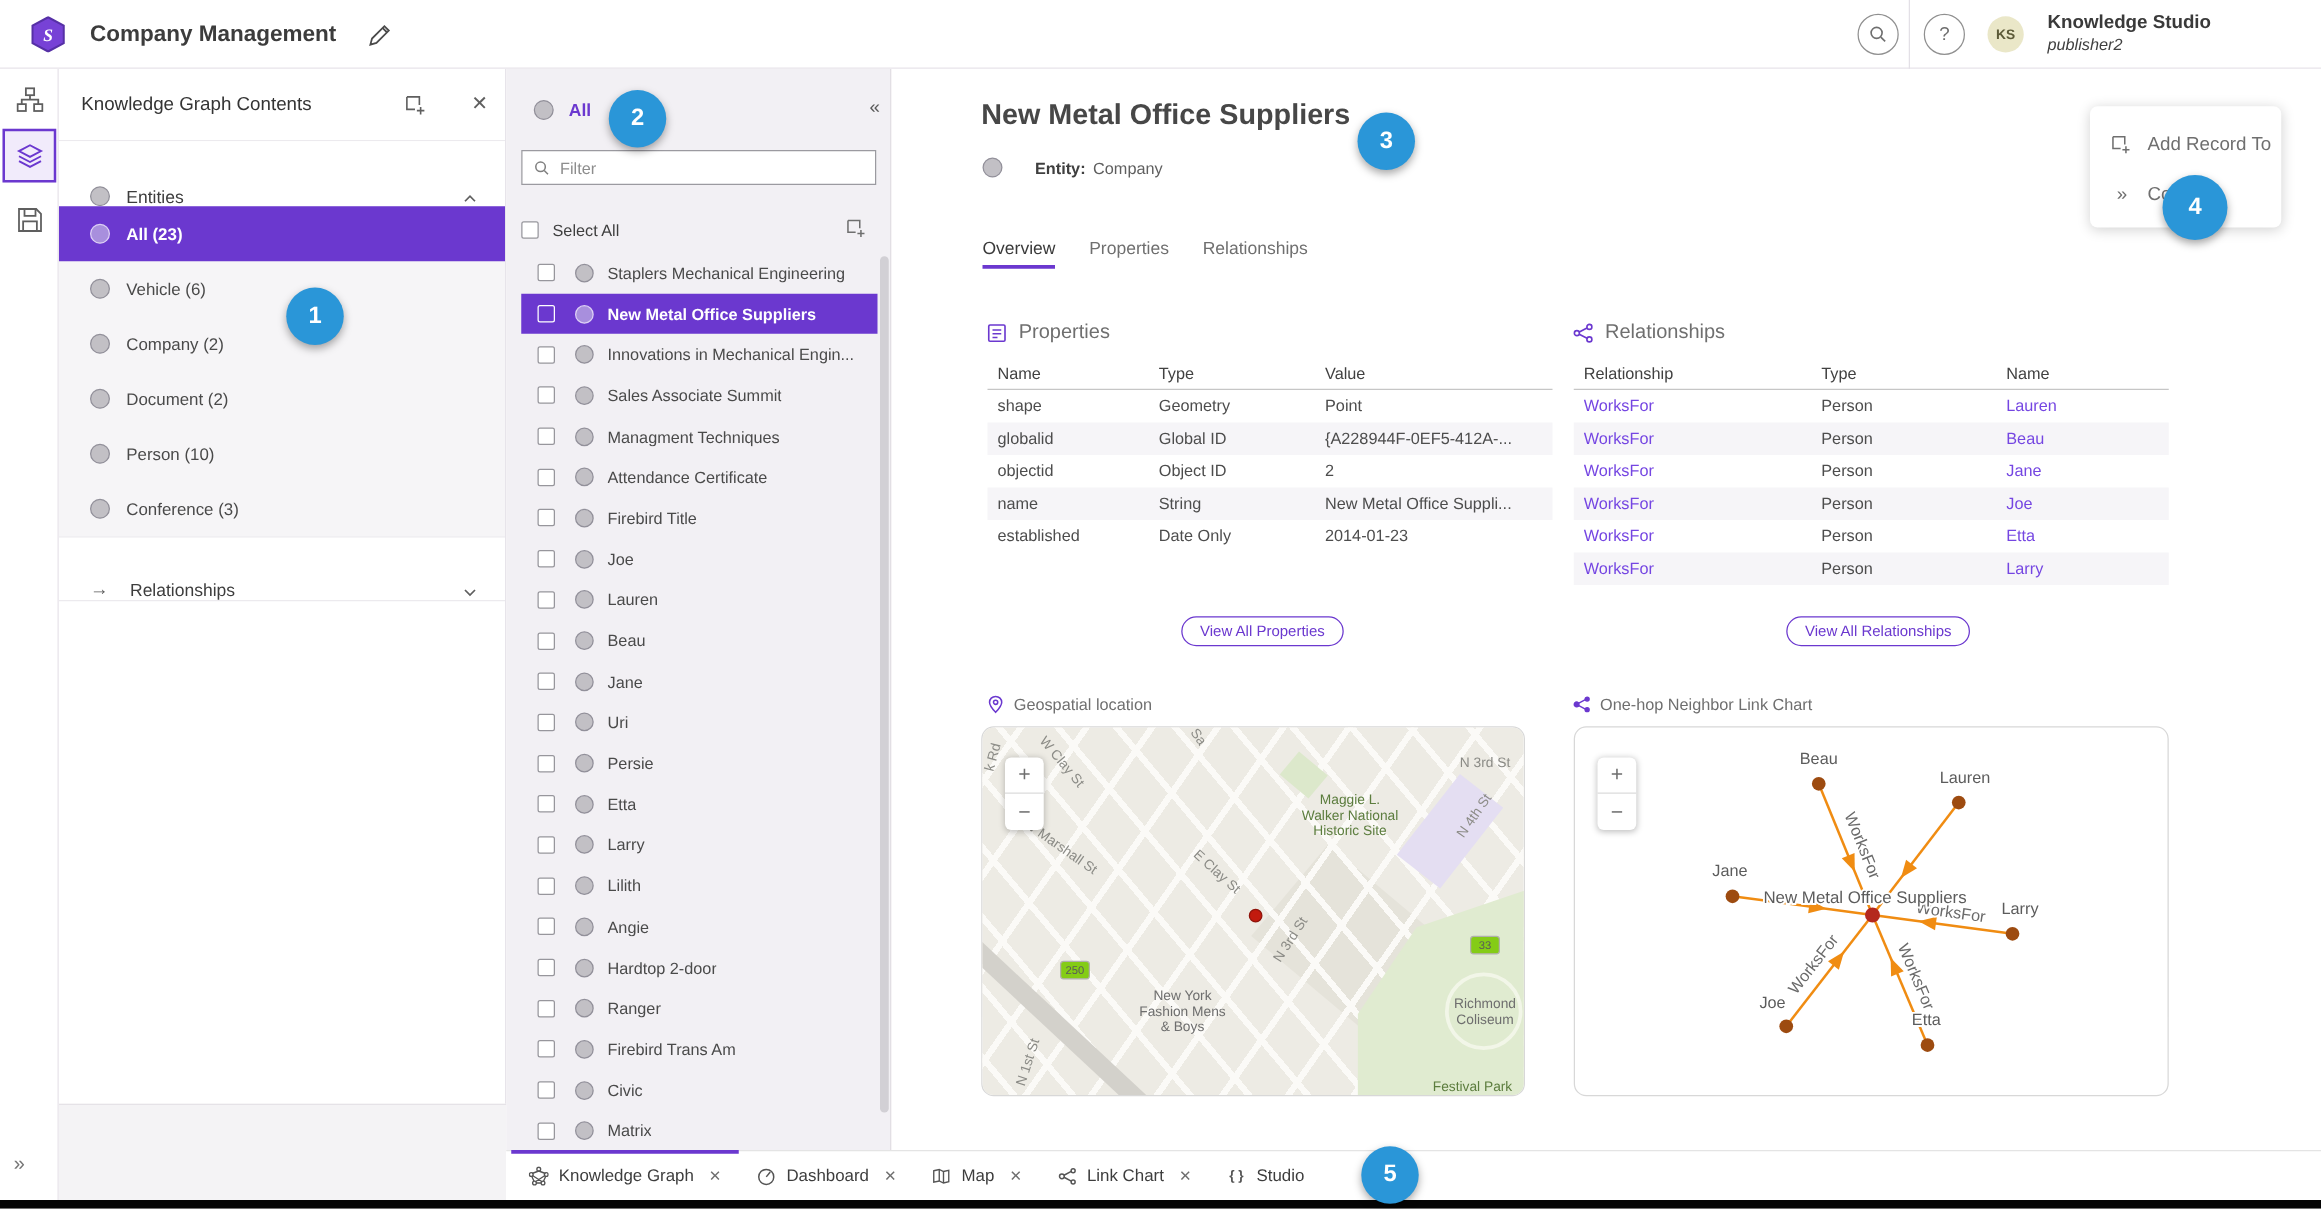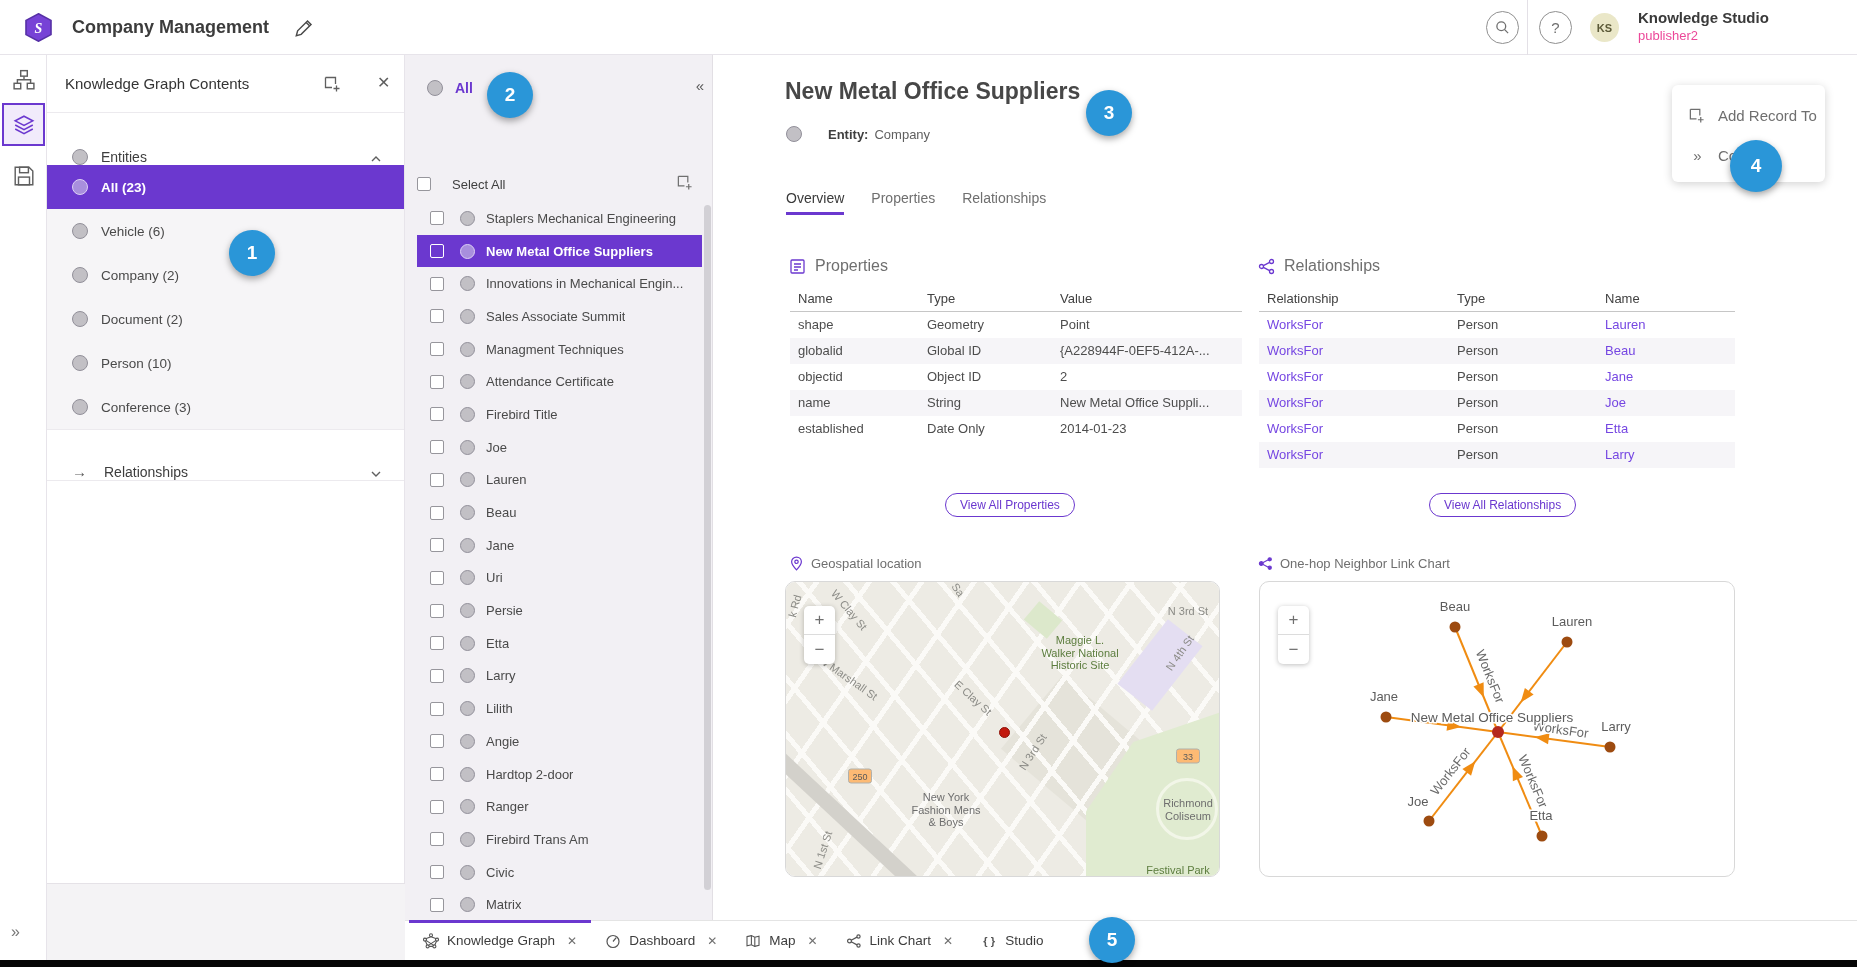--- a/index.html
+++ b/index.html
@@ -10,21 +10,21 @@
   
   .topbar { position:absolute; left:0; top:0; width:1857px; height:55px; background:#fff; border-bottom:1px solid #e7e4ea; z-index:6; }
   .logo { position:absolute; left:24px; top:13px; width:29px; height:29px; }
   .topbar-title { position:absolute; left:72px; top:0; height:55px; line-height:55px; font-size:18px; font-weight:700; color:#3c3c3c; }
   .pencil-btn { position:absolute; left:293px; top:17px; width:22px; height:22px; }
   .icon-circle { position:absolute; width:33px; height:33px; border:1px solid #909090; border-radius:50%; top:11px; display:flex; align-items:center; justify-content:center; color:#6f6f6f; font-size:15px; background:#fff; }
   .tb-divider { position:absolute; left:1527px; top:0; width:1px; height:55px; background:#e3e0e6; }
   .avatar { position:absolute; left:1590px; top:13px; width:29px; height:29px; border-radius:50%; background:#eae7c8; color:#5c5a38; font-size:11px; font-weight:700; display:flex; align-items:center; justify-content:center; }
   .tb-user { position:absolute; left:1638px; top:8px; line-height:1.3; }
   .tb-user .product { font-size:15px; font-weight:700; color:#3a3a3a; }
-  .tb-user .uname { font-size:13px; color:#ec4899; }
+  .tb-user .uname { font-size:13px; color:#404040;font-style:italic; }
 
   
   .left-rail { position:absolute; left:0; top:55px; width:47px; height:905px; background:#fff; border-right:1px solid #e7e4ea; z-index:5; }
   .rail-icon { position:absolute; left:13px; width:22px; height:22px; color:#5f5f5f; }
   .rail-selected { position:absolute; left:2px; top:48px; width:43px; height:43px; border:2px solid #6b38cf; background:#f1ebfb; display:flex; align-items:center; justify-content:center; }
   .rail-expand { position:absolute; left:11px; top:868px; font-size:16px; color:#777; letter-spacing:-2px; }
 
   
   .contents-panel { position:absolute; left:47px; top:55px; width:358px; height:828px; background:#fff; border-right:1px solid #e7e4ea; z-index:4; }
   .contents-header { position:absolute; left:0; top:0; width:100%; height:58px; border-bottom:1px solid #eceaee; }
@@ -47,21 +47,21 @@
 
   
   .entity-panel { position:absolute; left:405px; top:55px; width:308px; height:865px; background:#f2f0f4; border-right:1px solid #e2dfe4; z-index:4; overflow:hidden; }
   .ep-header-dot { position:absolute; left:22px; top:25px; }
   .ep-title { position:absolute; left:50px; top:25px; font-size:14px; font-weight:700; color:#6b38cf; }
   .ep-collapse { position:absolute; right:10px; top:22px; font-size:15px; color:#5a5a5a; letter-spacing:-2px; }
   .filter-box { position:absolute; left:12px; top:65px; width:284px; height:28px; background:#fff; border:1px solid #9b9aa0; display:flex; align-items:center; padding-left:9px; }
   .filter-box input { border:none; outline:none; font-size:13px; color:#4a4a4a; margin-left:8px; width:230px; background:transparent; font-family:inherit; }
   .filter-box input::placeholder { color:#8d8d8d; }
   .selectall-row { position:absolute; left:12px; top:116px; width:286px; height:26px; display:flex; align-items:center; }
-  .selectall-row .label { margin-left:21px; font-size:13px; color:#3f3f3f; }
+  .selectall-row .label { margin-left:11px; font-size:13px; color:#3f3f3f; }
   .sa-add { position:absolute; right:10px; top:3px; width:17px; height:17px; color:#6f6f6f; }
   .cb { width:14px; height:14px; border:1px solid #97969c; background:#fff; border-radius:2px; flex:none; }
   #entity-items { position:absolute; left:0; top:147px; width:100%; }
   .e-row { height:32.7px; display:flex; align-items:center; margin:0 10px 0 12px; padding-left:13px; font-size:13px; color:#4a4a4a; }
   .e-row .dot { width:15px; height:15px; margin-left:16px; }
   .e-row .label { margin-left:11px; white-space:nowrap; overflow:hidden; text-overflow:ellipsis; max-width:212px; }
   .e-row.sel { background:#6b38cf; color:#fff; font-weight:700; }
   .e-row.sel .cb { border-color:#fff; background:transparent; }
   .scrollbar { position:absolute; left:299px; top:150px; width:7px; height:685px; background:#d2d0d5; border-radius:4px; }
 
@@ -97,21 +97,21 @@
   .zoomctl .zi:first-child { border-bottom:1px solid #dcdcdc; }
 
   
   .map-canvas { position:absolute; inset:0; background:#edebe4; }
   .blk { position:absolute; }
   .street-a { position:absolute; left:-260px; top:-260px; width:1000px; height:900px; transform:rotate(50deg); background:repeating-linear-gradient(to bottom, transparent 0 31px, #fbfaf7 31px 36px); }
   .street-b { position:absolute; left:-260px; top:-260px; width:1000px; height:900px; transform:rotate(-55deg); background:repeating-linear-gradient(to bottom, transparent 0 38px, #fbfaf7 38px 43px); }
   .m-label { position:absolute; font-size:11px; color:#8b8b86; white-space:nowrap; transform:translate(-50%,-50%); text-align:center; line-height:1.15; z-index:2; }
   .m-label.area { color:#6e6e6e; }
   .m-label.green-bold { color:#5c7d3e; font-weight:400; }
-  .shield { position:absolute; width:24px; height:15px; background:#fdba74; border:1px solid #b0b0ab; border-radius:3px; font-size:9px; color:#5a5a5a; display:flex; align-items:center; justify-content:center; transform:translate(-50%,-50%); z-index:2; }
+  .shield { position:absolute; width:24px; height:15px; background:#84cc16; border:1px solid #b0b0ab; border-radius:3px; font-size:9px; color:#5a5a5a; display:flex; align-items:center; justify-content:center; transform:translate(-50%,-50%); z-index:2; }
   .map-marker { position:absolute; width:11px; height:11px; border-radius:50%; background:#c21a0e; border:1px solid #8f130a; z-index:2; }
 
   
   .bottom-bar { position:absolute; left:405px; top:920px; width:1452px; height:40px; background:#fff; border-top:1px solid #e4e4e4; display:flex; padding-left:4px; z-index:5; }
   .b-tab { display:flex; align-items:center; gap:8px; padding:0 14px; font-size:13.5px; color:#3d3d3d; position:relative; }
   .b-tab .ticon { width:16px; height:16px; color:#555; display:flex; align-items:center; justify-content:center; font-size:11px; font-weight:700; }
   .b-tab .close { color:#6f6f6f; font-size:12px; margin-left:4px; }
   .b-tab.active::before { content:''; position:absolute; top:-1px; left:0; right:0; height:3px; background:#6b38cf; }
   .black-strip { position:absolute; left:0; top:960px; width:1857px; height:7px; background:#050505; z-index:7; }
 
@@ -234,20 +234,27 @@
         </svg>
     </div>
   </div>
   <div class="contents-bottom"></div>
 
   <div class="entity-panel">
     <div class="dot ep-header-dot"></div>
     <div class="ep-title">All</div>
     <div class="ep-collapse">«</div>
 
+    <div class="filter-box">
+      <svg width="13" height="13" viewBox="0 0 16 16" fill="none" stroke="#7f7f7f" stroke-width="1.5">
+          <circle cx="6.7" cy="6.7" r="4.7"></circle>
+          <path d="M10.3 10.3 L14 14"></path>
+        </svg>
+      <input type="text" placeholder="Filter" style="">
+    </div>
 
     <div class="selectall-row">
       <div class="cb"></div>
       <span class="label">Select All</span>
       <svg class="sa-add" viewBox="0 0 18 18" fill="none" stroke="#6f6f6f" stroke-width="1.3">
         <path d="M2.5 2.5 H12.5 V9"></path>
           <path d="M2.5 2.5 V12.5 H9"></path>
           <path d="M13.5 10.5 V16.5 M10.5 13.5 H16.5"></path>
       </svg>
     </div>

